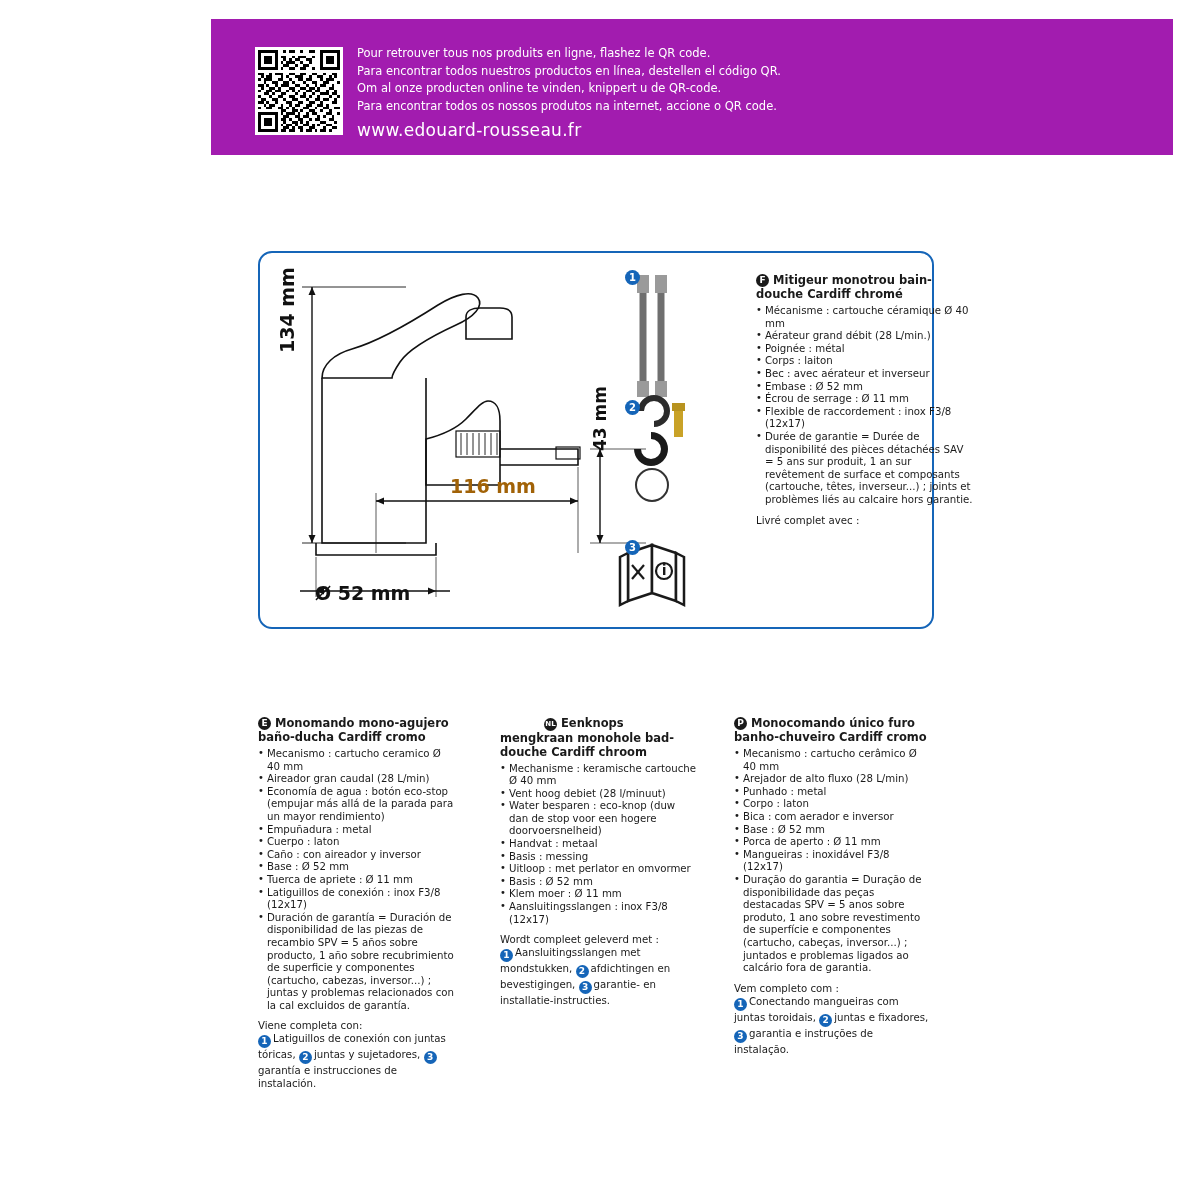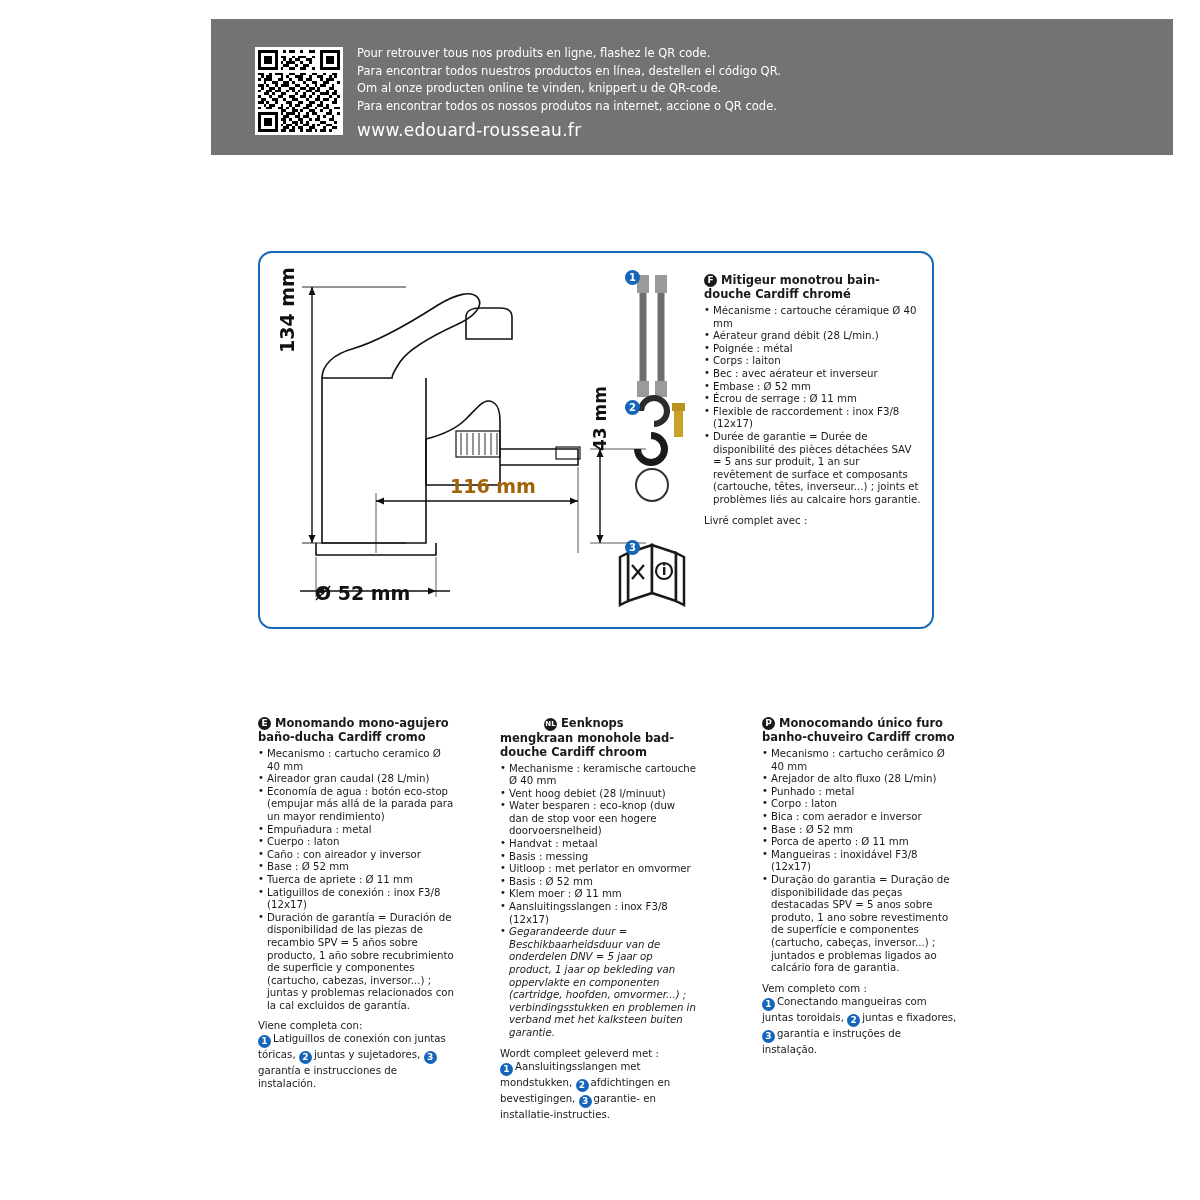--- a/index.html
+++ b/index.html
@@ -7,21 +7,21 @@
     width:1200px;height:1200px;
     background:#ffffff;
     font-family:"DejaVu Sans", sans-serif;
     color:#1a1a1a;
     position:relative;
     overflow:hidden;
   }
   
   .banner{
     position:absolute;left:211px;top:19px;width:962px;height:136px;
-    background:#737373;
+    background:#a21caf;
   }
   .qr-box{
     position:absolute;left:44px;top:28px;width:88px;height:88px;
     background:#ffffff;padding:3px;box-sizing:border-box;
   }
   .qr-grid{width:100%;height:100%;display:block;}
   .banner-lines{
     position:absolute;left:146px;top:26px;width:640px;
     color:#ffffff;font-size:11.5px;line-height:17.5px;
   }
@@ -62,21 +62,21 @@
     background:#1565b8;color:#fff;font-size:9px;font-weight:bold;
     vertical-align:-2px;margin-right:2px;
   }
   .num-lg{
     position:absolute;width:15px;height:15px;border-radius:50%;
     background:#1565b8;color:#fff;font-size:10px;font-weight:bold;
     display:flex;align-items:center;justify-content:center;
   }
   
   .fr-block{
-    position:absolute;left:704px;top:273px;width:218px;
+    position:absolute;left:756px;top:273px;width:218px;
   }
   .lang-badge{
     display:inline-flex;align-items:center;justify-content:center;
     width:13px;height:13px;border-radius:50%;
     background:#1a1a1a;color:#fff;font-size:9px;font-weight:bold;
     margin-right:4px;vertical-align:1px;
   }
   .blk-title{
     font-size:11.5px;font-weight:bold;line-height:14px;margin:0 0 4px 0;
   }
@@ -90,21 +90,21 @@
   }
   ul.specs li:before{
     content:"•";position:absolute;left:0;top:-1px;font-size:10px;
   }
   .incl-head{font-size:10.2px;line-height:13px;margin-top:7px;}
   .incl-body{font-size:10.2px;line-height:13px;}
   
   .col{position:absolute;top:716px;width:196px;}
   .col.es{left:258px;}
   .col.nl{left:500px;}
-  .col.pt{left:734px;margin-left:28px;}
+  .col.pt{left:734px;}
 </style>
 </head>
 <body>
 
 <div class="banner">
   <div class="qr-box">
     <svg class="qr-grid" viewBox="0 0 29 29" shape-rendering="crispEdges">
       <rect width="29" height="29" fill="#fff"></rect>
       <g fill="#000">
         <rect x="0" y="0" width="7" height="1"></rect>
@@ -468,21 +468,20 @@
   <ul class="specs">
     <li>Mechanisme : keramische cartouche Ø 40 mm</li>
     <li>Vent hoog debiet (28 l/minuut)</li>
     <li>Water besparen : eco-knop (duw dan de stop voor een hogere doorvoersnelheid)</li>
     <li>Handvat : metaal</li>
     <li>Basis : messing</li>
     <li>Uitloop : met perlator en omvormer</li>
     <li>Basis : Ø 52 mm</li>
     <li>Klem moer : Ø 11 mm</li>
     <li>Aansluitingsslangen : inox F3/8 (12x17)</li>
-    <li style="font-style:italic;">Gegarandeerde duur = Beschikbaarheidsduur van de onderdelen DNV = 5 jaar op product, 1 jaar op bekleding van oppervlakte en componenten (cartridge, hoofden, omvormer...) ; verbindingsstukken en problemen in verband met het kalksteen buiten garantie.</li>
   </ul>
   <div class="incl-head">Wordt compleet geleverd met :</div>
   <div class="incl-body">
     <span class="num">1</span><span>Aansluitingsslangen met mondstukken,</span>
     <span class="num">2</span><span>afdichtingen en bevestigingen,</span>
     <span class="num">3</span><span>garantie- en installatie-instructies.</span>
   </div>
 </div>
 
 <div class="col pt">

